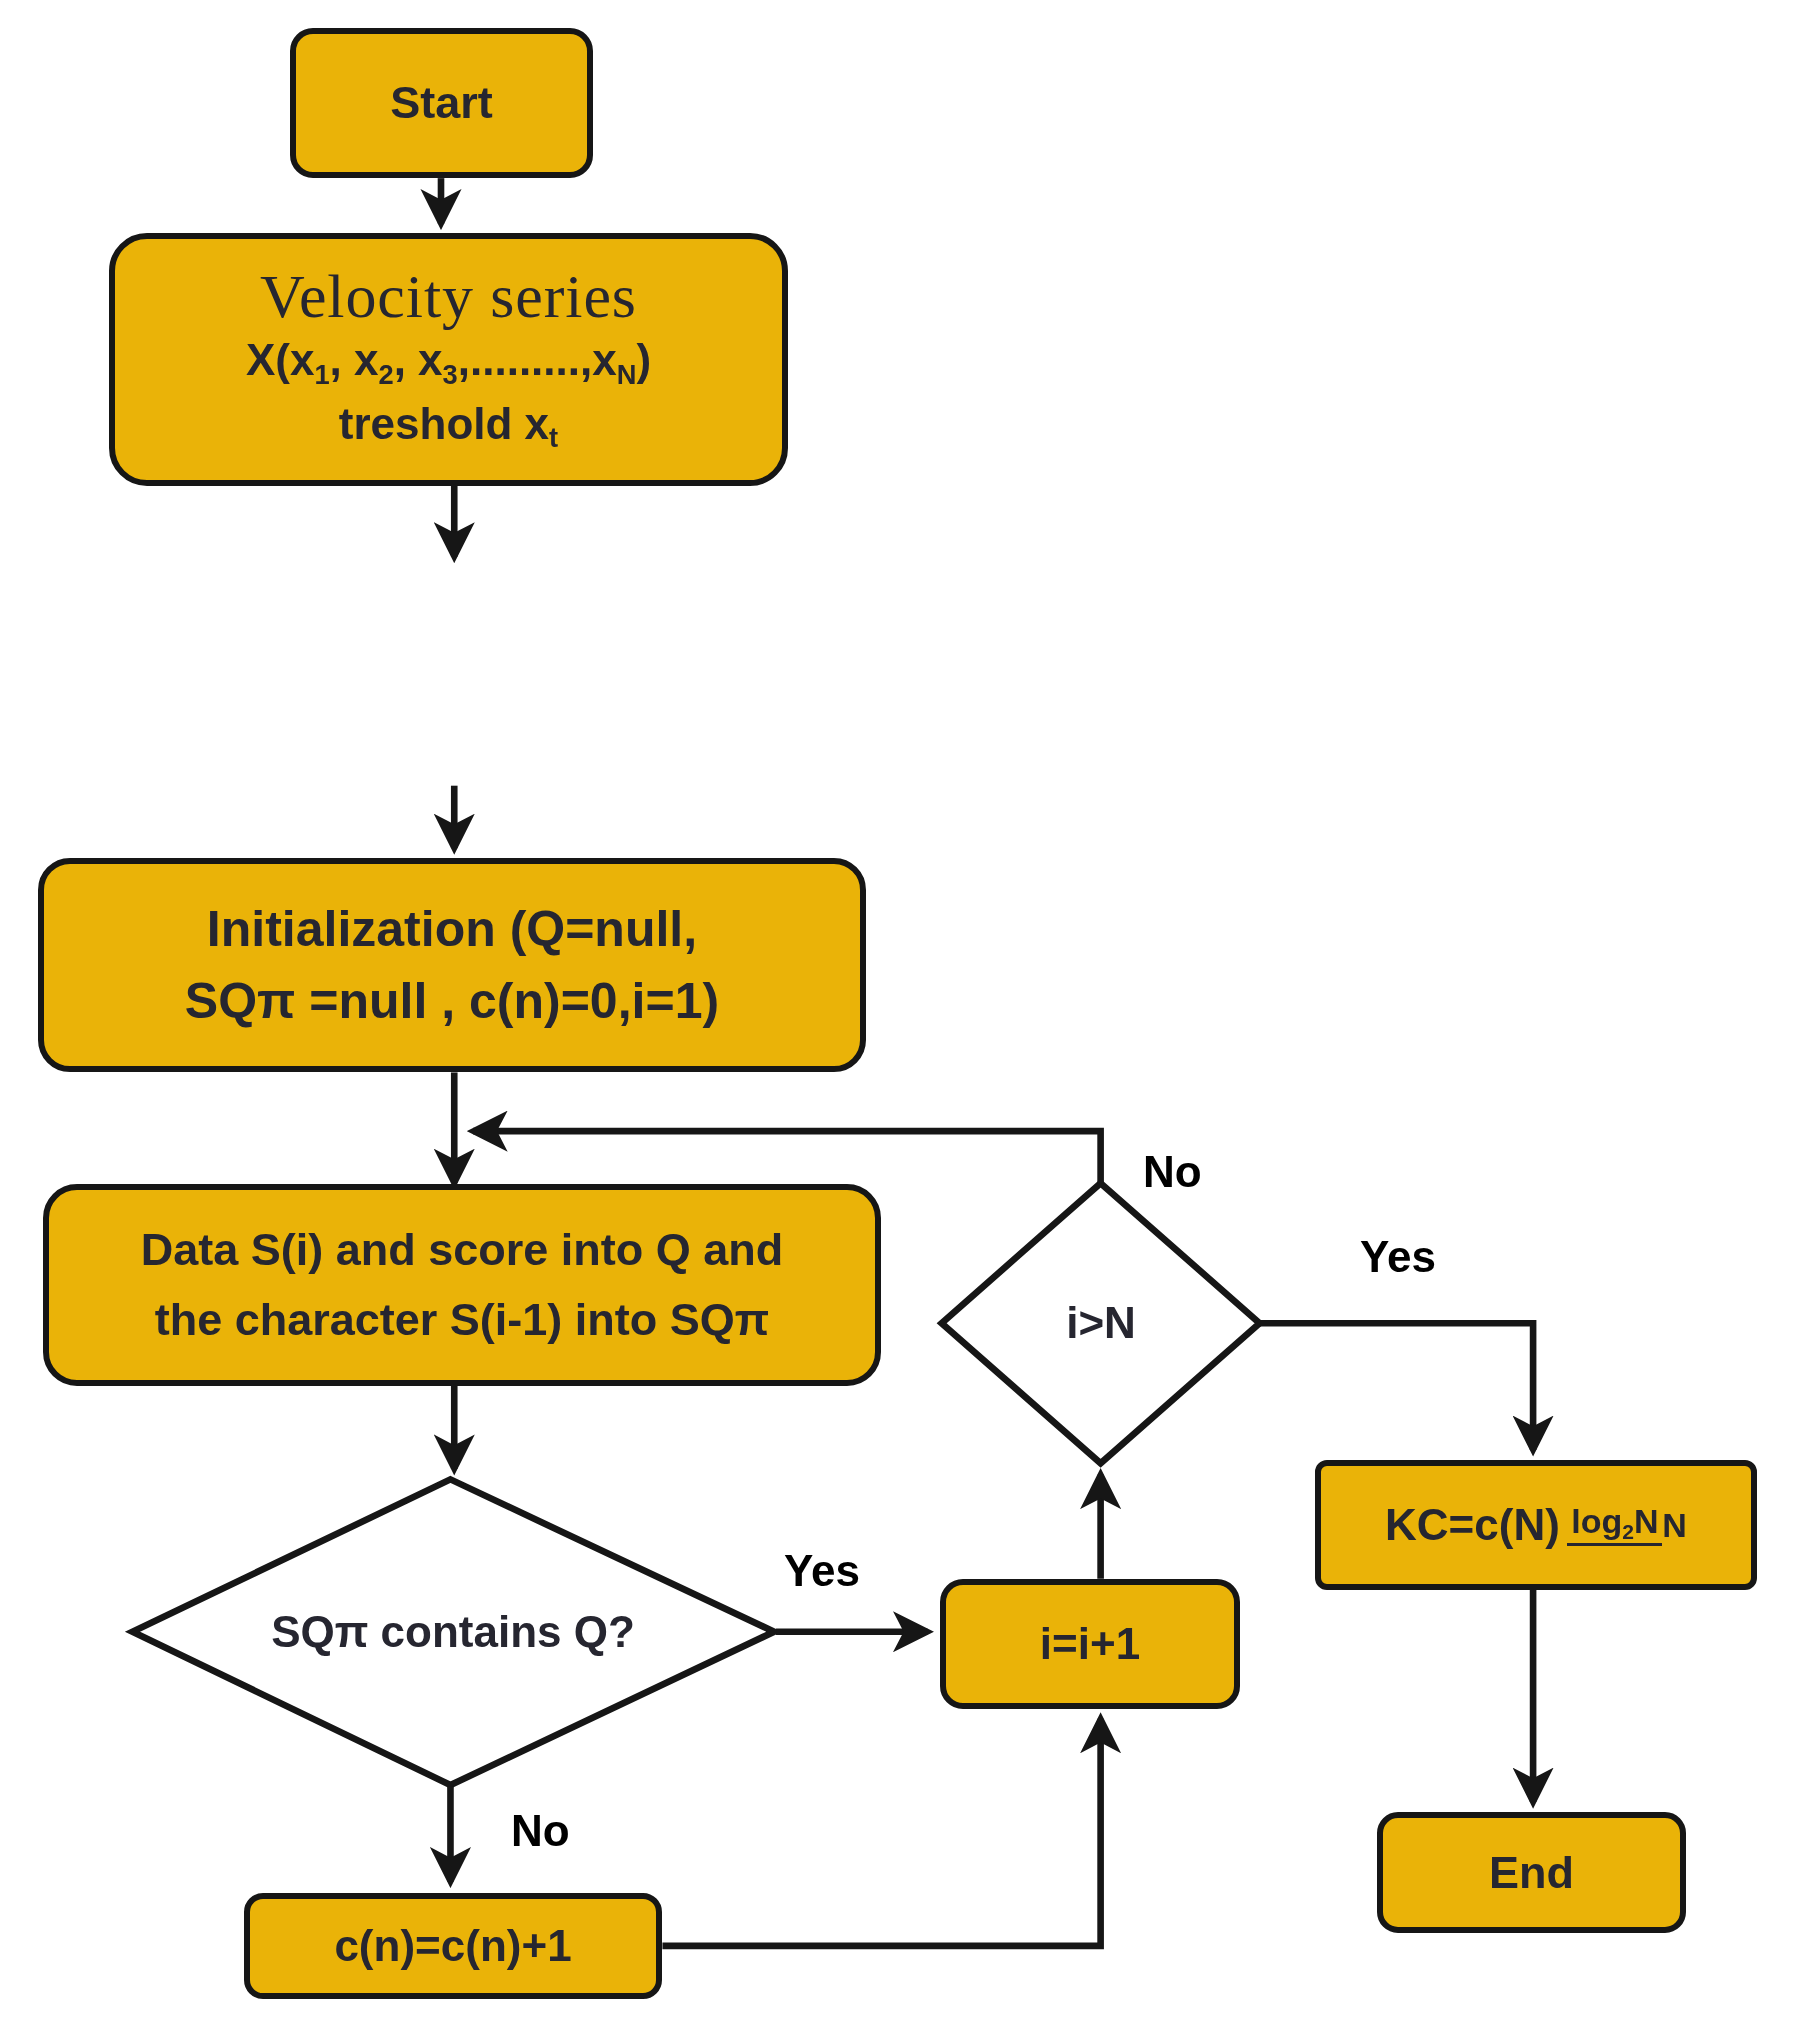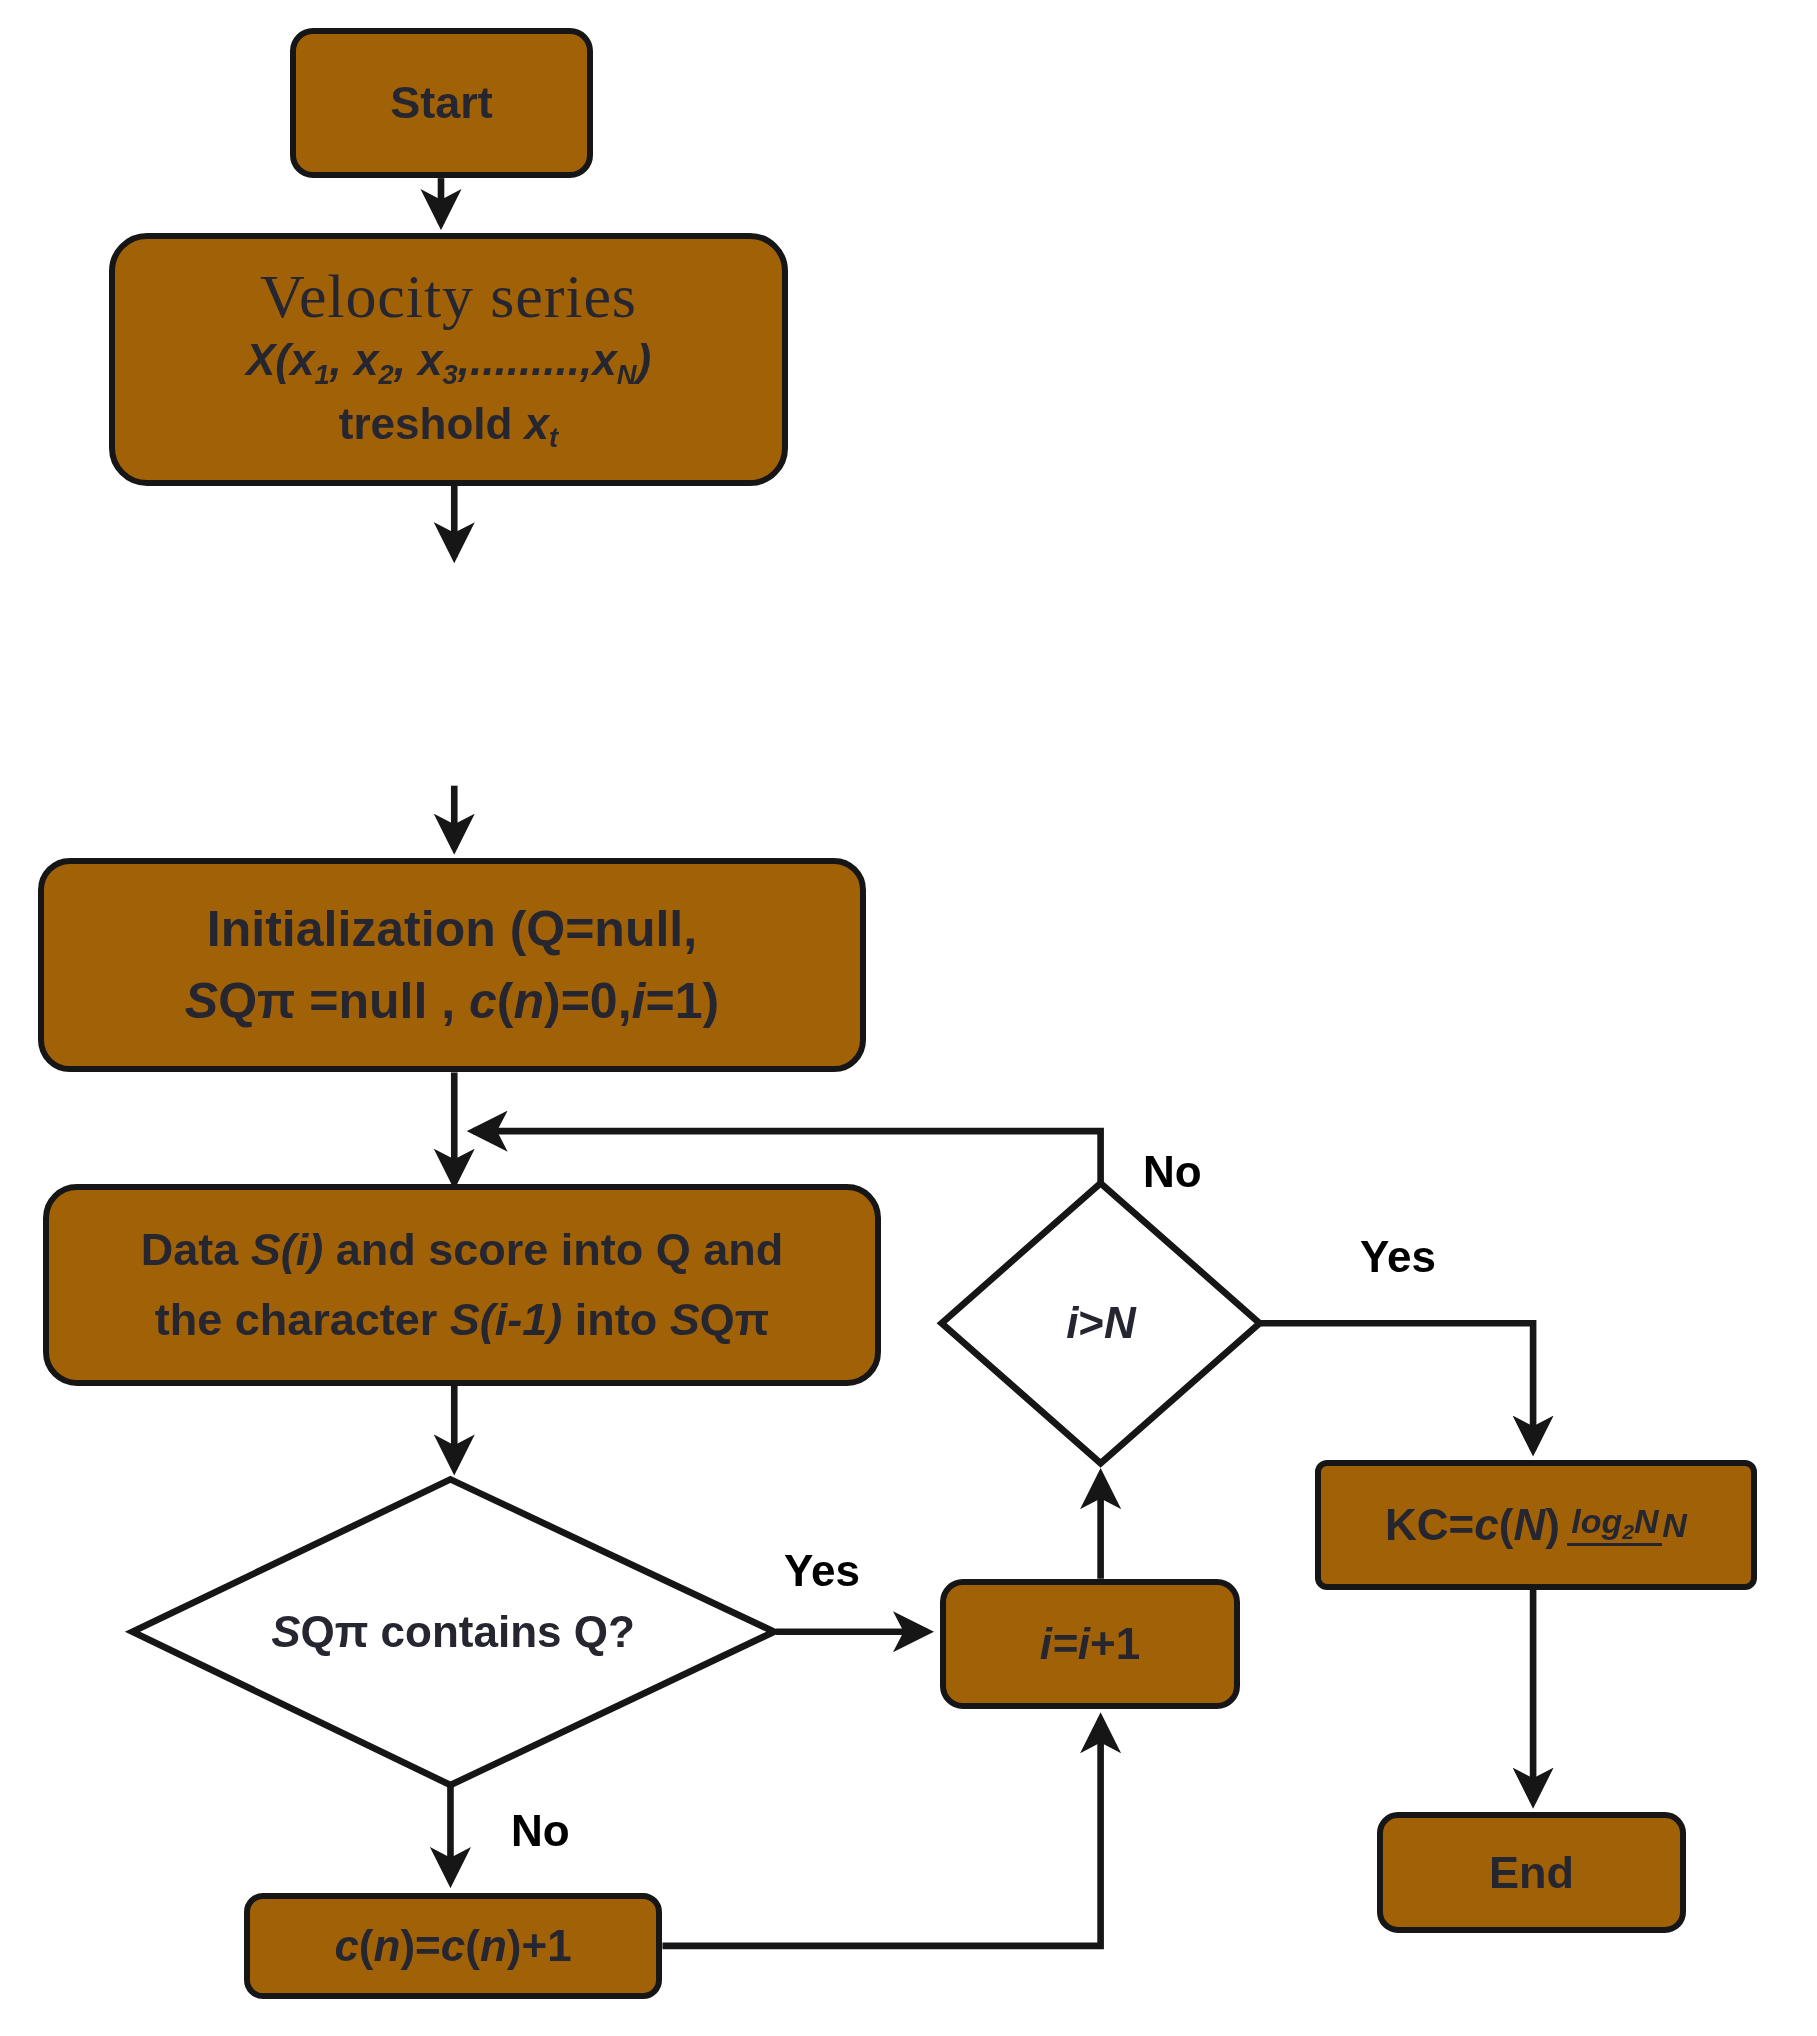--- a/index.html
+++ b/index.html
@@ -7,21 +7,21 @@
     position:relative;
     width:1817px;height:2037px;
     background:#ffffff;
     font-family:"Liberation Sans", sans-serif;
     color:#262630;
     overflow:hidden;
   }
   #wires{position:absolute;left:0;top:0;width:1817px;height:2037px;}
   .node{
     position:absolute;
-    background:#a16207;
+    background:#eab308;
     border:6.6px solid #161616;
     box-sizing:border-box;
     display:flex;
     flex-direction:column;
     align-items:center;
     justify-content:center;
     font-weight:700;
     line-height:1.45;
   }
   .dtext{
@@ -31,21 +31,21 @@
     justify-content:center;
     text-align:center;
     font-weight:700;
   }
   .elabel{
     position:absolute;
     font-size:44px;
     font-weight:700;
     color:#000000;
   }
-  .it{font-style:italic;margin-top:26px;}
+  .it{margin-top:26px;}
   .sb{font-size:0.62em;vertical-align:-0.32em;}
   .serif-title{
     font-family:"Liberation Serif", serif;
     font-weight:400;
     font-size:62px;
     line-height:1.1;
     letter-spacing:0.9px;
   }
   .vline2{font-size:44px;line-height:1.35;font-weight:700;}
   .vline3{font-size:44px;line-height:1.35;font-weight:700;}

